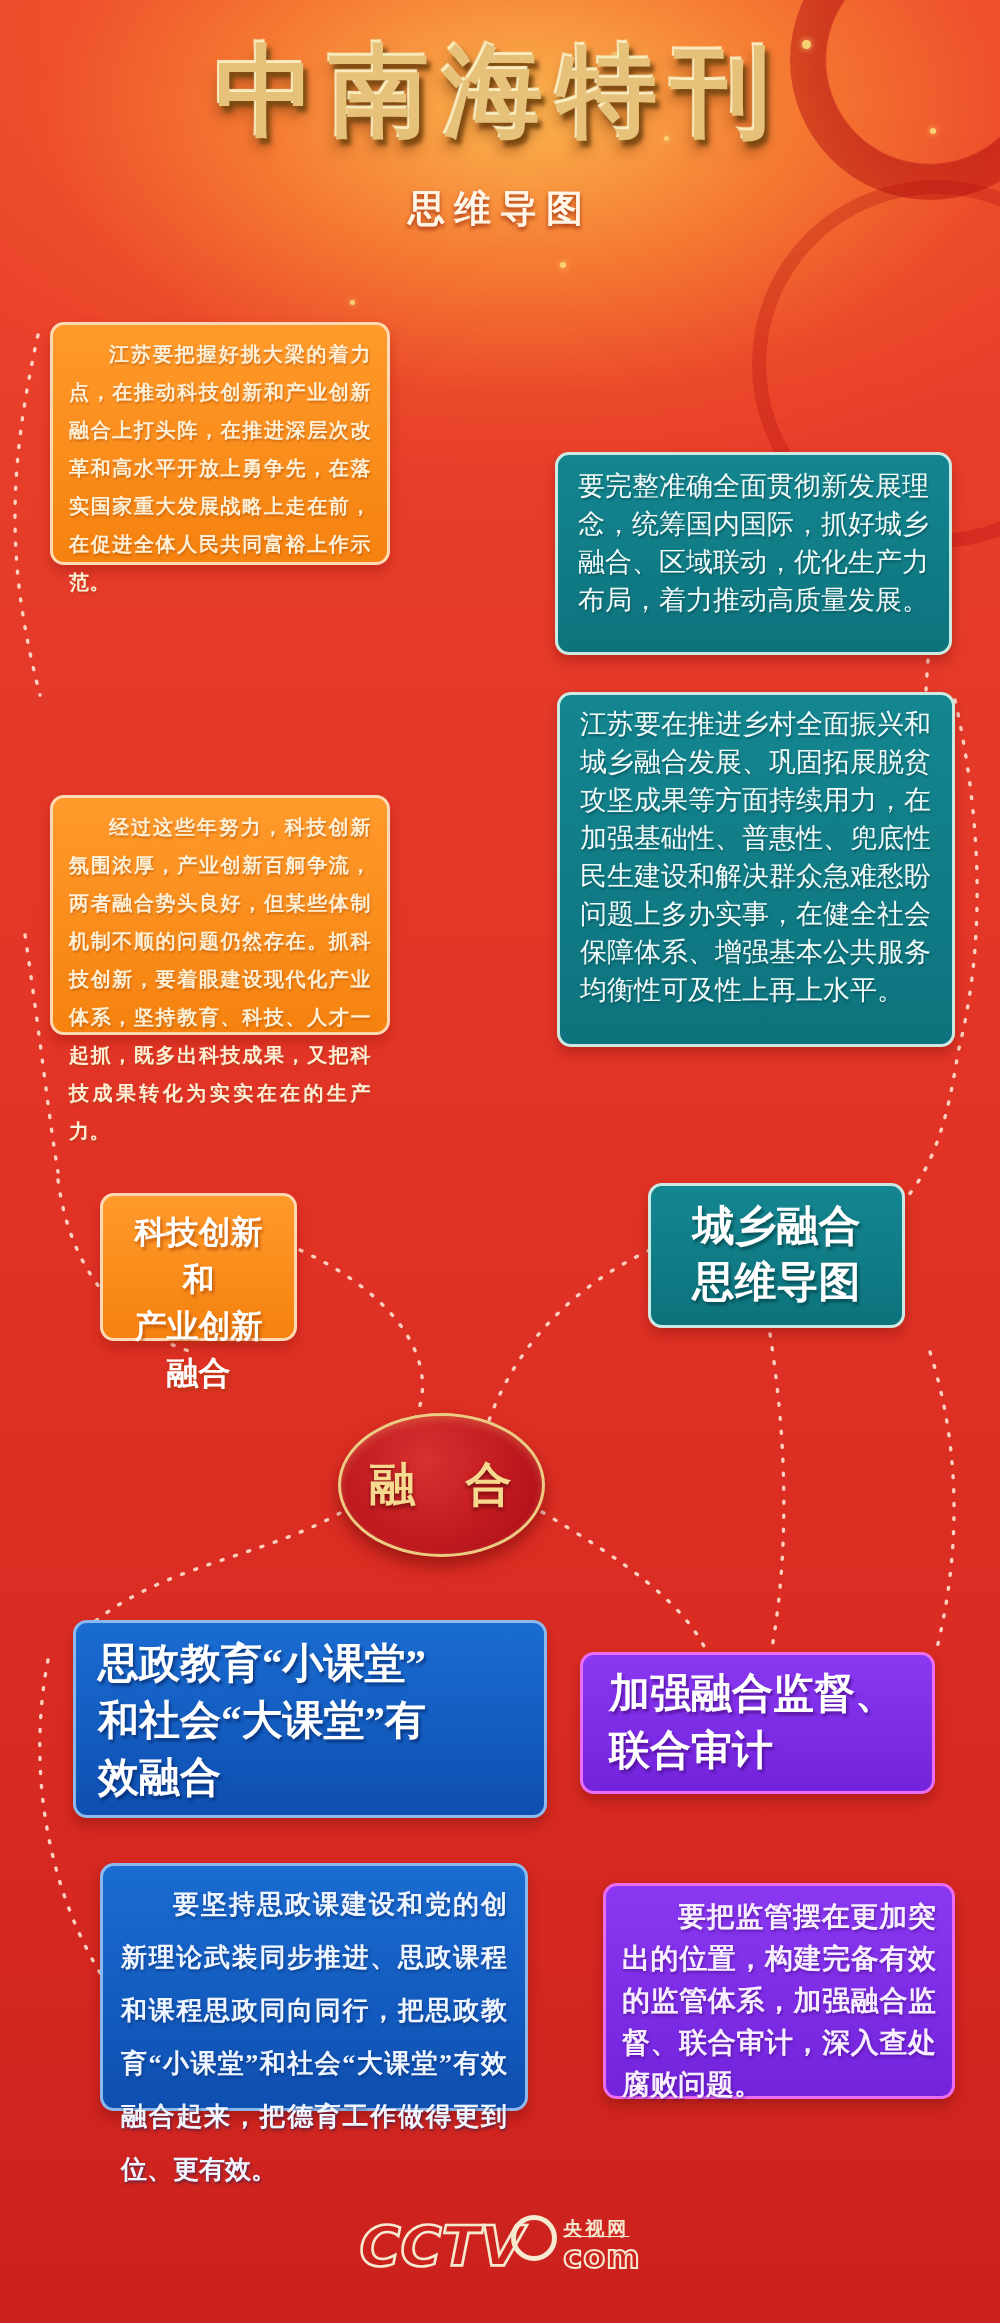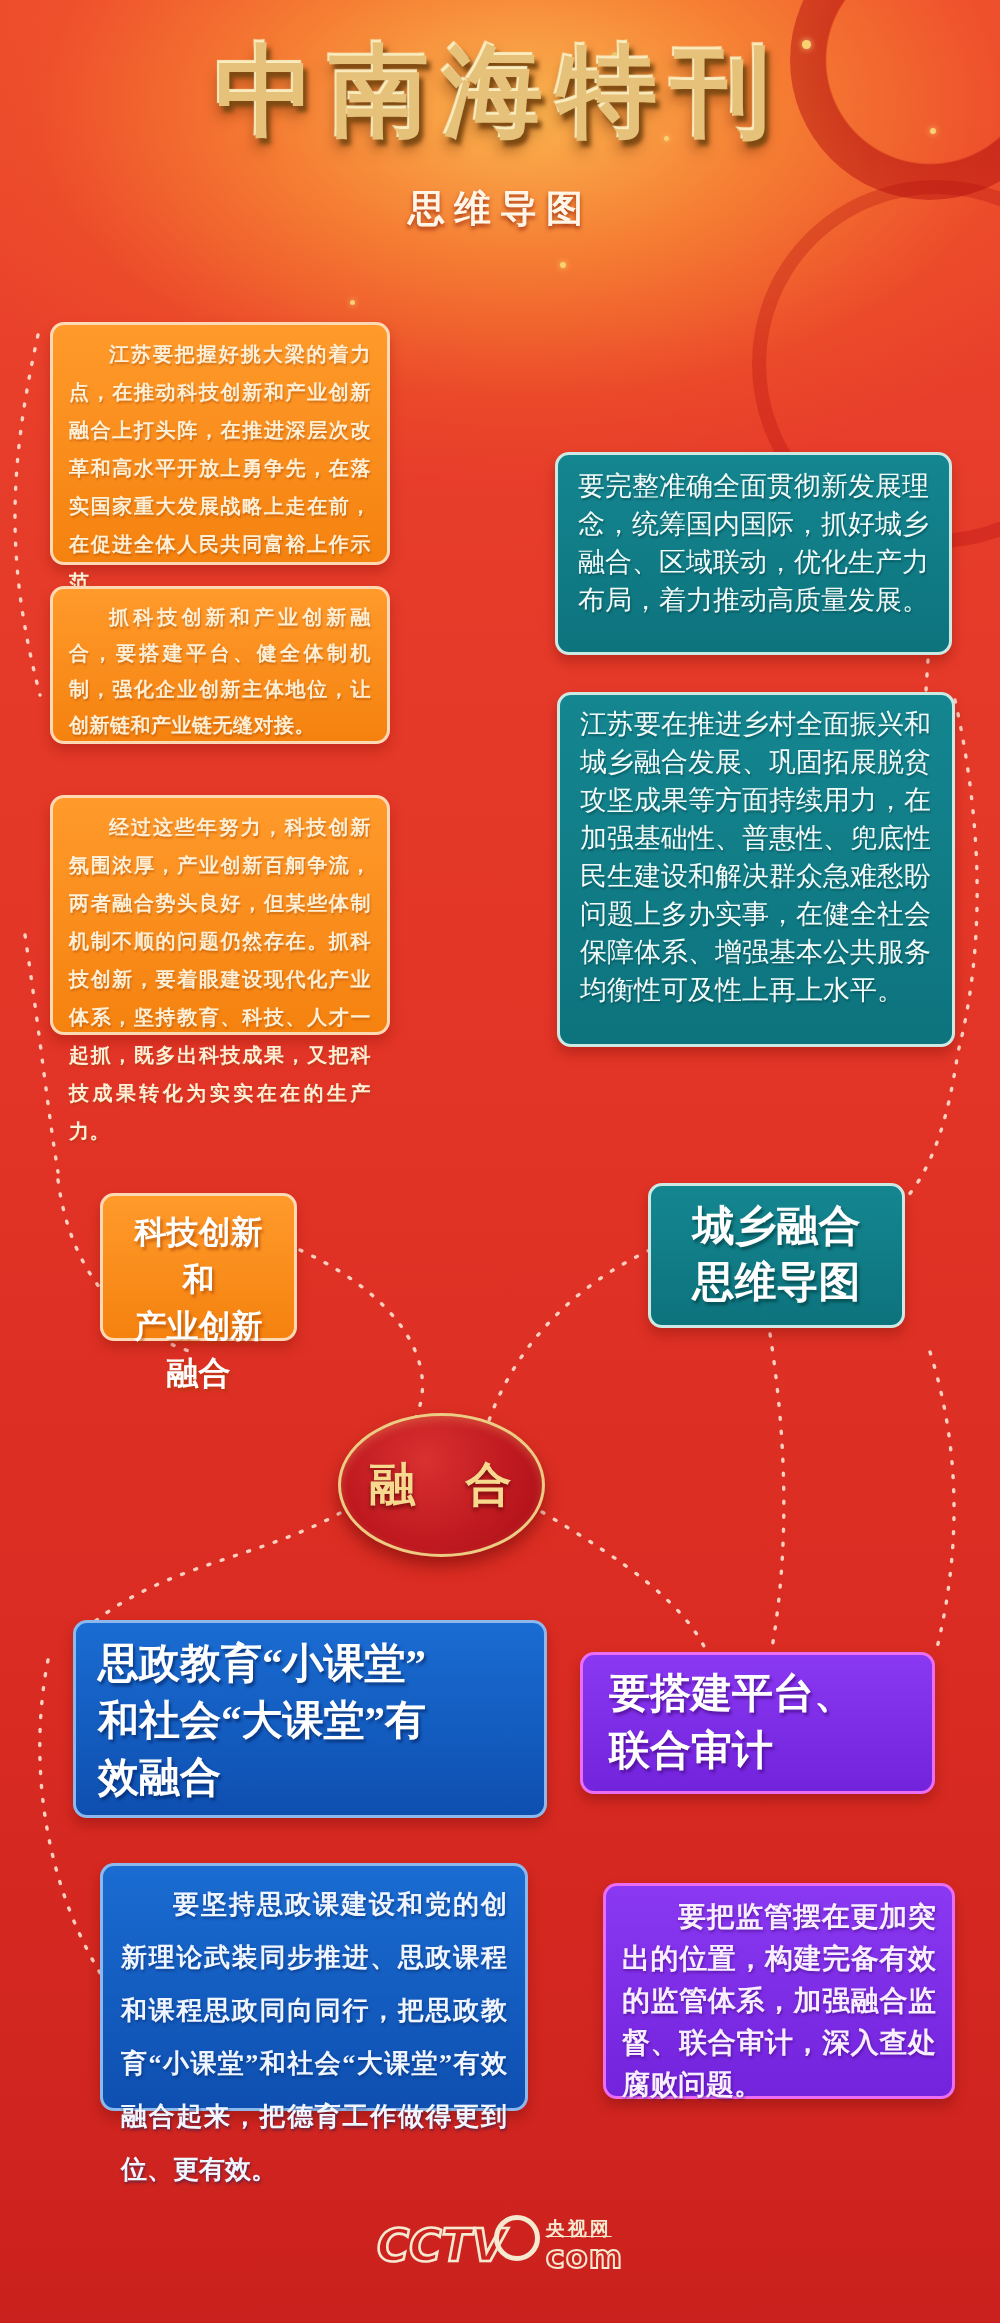--- a/index.html
+++ b/index.html
@@ -80,21 +80,21 @@
 
   svg.wires{position:absolute;left:0;top:0;z-index:0;}
   .box,.ellipse,.title,.subtitle,.footer{z-index:1;}
 
   .footer{
     position:absolute;left:0;top:2200px;width:100%;height:90px;
     display:flex;align-items:center;justify-content:center;gap:2px;color:#f5ead0;
   }
   .logo-cctv{
     font-family:"DejaVu Sans","Liberation Sans",sans-serif;
-    font-size:44px;font-weight:900;font-style:italic;letter-spacing:0px;
+    font-size:56px;font-weight:900;font-style:italic;letter-spacing:0px;
     color:transparent;-webkit-text-stroke:2.6px #f5ead0;
   }
   .logo-ring{width:46px;height:46px;border:5px solid #f5ead0;border-radius:50%;box-sizing:border-box;margin:0 4px 14px -14px;}
   .logo-right{display:flex;flex-direction:column;align-items:flex-start;line-height:1;margin-top:2px;}
   .logo-site{font-size:19px;font-weight:bold;letter-spacing:3px;margin-bottom:3px;text-decoration:underline;}
   .logo-domain{font-family:"DejaVu Sans","Liberation Sans",sans-serif;font-size:32px;font-weight:bold;color:transparent;-webkit-text-stroke:2px #f5ead0;letter-spacing:1px;}
 </style>
 </head>
 <body>
 
@@ -124,40 +124,39 @@
       <path d="M 352 1506 C 262 1562, 150 1562, 72 1642"></path>
       <path d="M 48 1660 C 28 1762, 44 1882, 102 1976"></path>
       <path d="M 542 1512 C 626 1562, 682 1602, 706 1650"></path>
     </g>
   </svg>
 
   <div class="title">中南海特刊</div>
   <div class="subtitle">思维导图</div>
 
   <div class="box orange para" style="left:50px;top:322px;width:340px;height:243px;">江苏要把握好挑大梁的着力点，在推动科技创新和产业创新融合上打头阵，在推进深层次改革和高水平开放上勇争先，在落实国家重大发展战略上走在前，在促进全体人民共同富裕上作示范。</div>
-  <div class="box orange para" style="left:50px;top:586px;width:340px;height:158px;line-height:36px;">抓科技创新和产业创新融合，要搭建平台、健全体制机制，强化企业创新主体地位，让创新链和产业链无缝对接。</div>
   <div class="box orange para" style="left:50px;top:795px;width:340px;height:240px;">经过这些年努力，科技创新氛围浓厚，产业创新百舸争流，两者融合势头良好，但某些体制机制不顺的问题仍然存在。抓科技创新，要着眼建设现代化产业体系，坚持教育、科技、人才一起抓，既多出科技成果，又把科技成果转化为实实在在的生产力。</div>
   <div class="box orange label lbl-orange" style="left:100px;top:1193px;width:197px;height:148px;">科技创新和
 产业创新融合</div>
 
   <div class="box teal" style="left:557px;top:692px;width:398px;height:355px;padding-top:10px;">江苏要在推进乡村全面振兴和城乡融合发展、巩固拓展脱贫攻坚成果等方面持续用力，在加强基础性、普惠性、兜底性民生建设和解决群众急难愁盼问题上多办实事，在健全社会保障体系、增强基本公共服务均衡性可及性上再上水平。</div>
   <div class="box teal" style="left:555px;top:452px;width:397px;height:203px;">要完整准确全面贯彻新发展理念，统筹国内国际，抓好城乡融合、区域联动，优化生产力布局，着力推动高质量发展。</div>
   <div class="box teal label lbl-teal" style="left:648px;top:1183px;width:257px;height:145px;padding:12px 0 0 0;">城乡融合
 思维导图</div>
 
   <div class="ellipse">
     <span>融　合</span>
   </div>
 
   <div class="box blue label lbl-blue" style="left:73px;top:1620px;width:474px;height:198px;">思政教育“小课堂”
 和社会“大课堂”有
 效融合</div>
   <div class="box blue para-box" style="left:100px;top:1863px;width:428px;height:248px;">要坚持思政课建设和党的创新理论武装同步推进、思政课程和课程思政同向同行，把思政教育“小课堂”和社会“大课堂”有效融合起来，把德育工作做得更到位、更有效。</div>
 
-  <div class="box purple label lbl-purple" style="left:580px;top:1652px;width:355px;height:142px;">要搭建平台、
+  <div class="box purple label lbl-purple" style="left:580px;top:1652px;width:355px;height:142px;">加强融合监督、
 联合审计</div>
   <div class="box purple para-box" style="left:603px;top:1883px;width:352px;height:216px;">要把监管摆在更加突出的位置，构建完备有效的监管体系，加强融合监督、联合审计，深入查处腐败问题。</div>
 
   <div class="footer">
     <span class="logo-cctv">CCTV</span>
     <span class="logo-ring"></span>
     <span class="logo-right">
       <span class="logo-site">央视网</span>
       <span class="logo-domain">com</span>
     </span>

